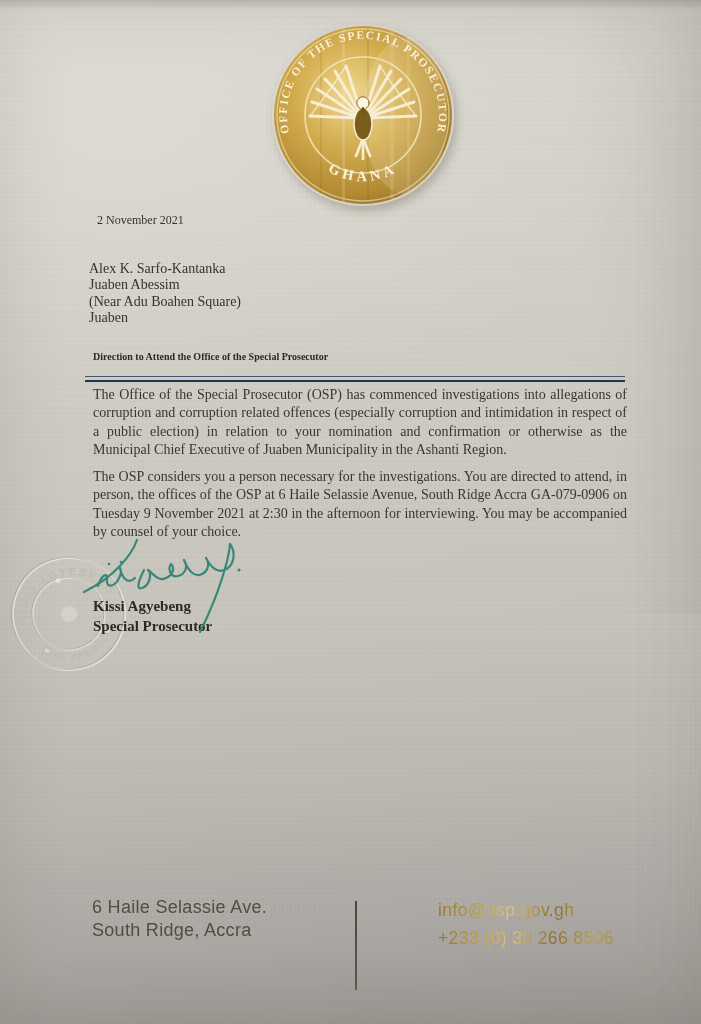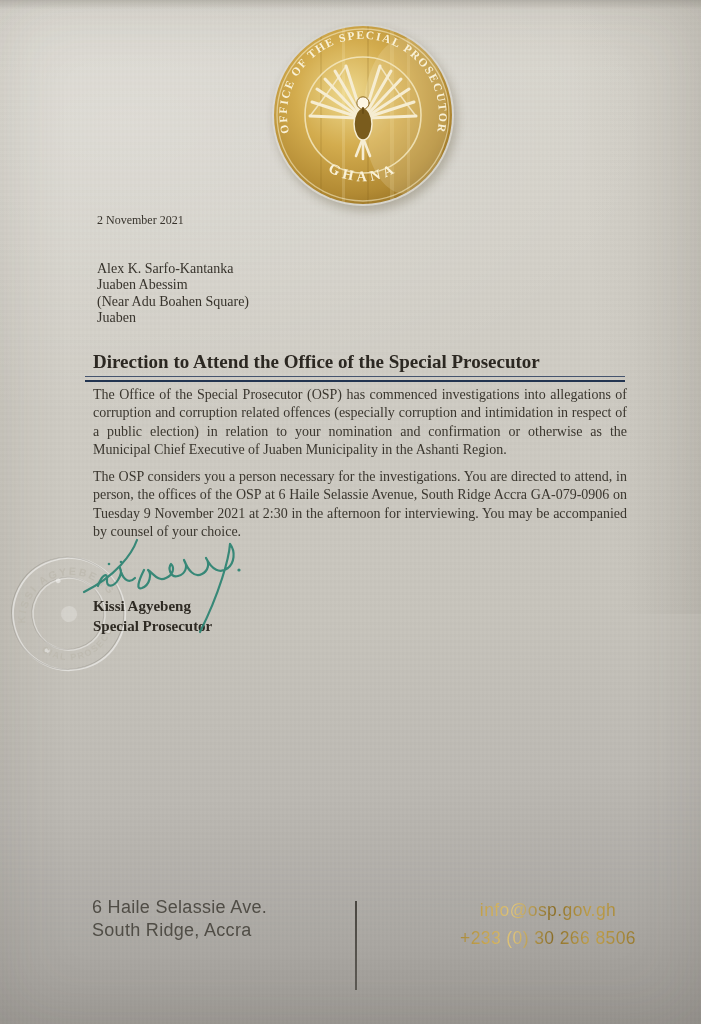--- a/index.html
+++ b/index.html
@@ -27,42 +27,42 @@
       repeating-linear-gradient(90deg,rgba(255,255,255,0.015) 0 2px,rgba(0,0,0,0.015) 2px 4px),
       repeating-linear-gradient(0deg,rgba(255,255,255,0.010) 0 3px,rgba(0,0,0,0.010) 3px 6px);
   }
 
   
   .gold-seal{position:absolute;left:272px;top:24px;width:182px;height:182px;border-radius:50%;
     box-shadow:3px 5px 10px rgba(80,70,40,0.28);}
 
   
   .date{position:absolute;left:97px;top:213px;font-size:12px;}
-  .recipient{position:absolute;left:97px;top:261px;font-size:14px;line-height:16.4px;}
-  .subject{position:absolute;left:93px;top:351px;font-size:19px;font-weight:bold;color:#2c2822;}
+  .recipient{position:absolute;left:89px;top:261px;font-size:14px;line-height:16.4px;}
+  .subject{position:absolute;left:93px;top:351px;font-size:10px;font-weight:bold;color:#2c2822;}
   .rule{position:absolute;left:85px;top:376px;width:540px;height:3px;
     border-top:1px solid #45546e;border-bottom:2.5px solid #223450;}
   .para{position:absolute;left:93px;width:534px;font-size:14px;line-height:18.4px;
     text-align:justify;margin:0;color:#3a362e;}
   .para1{top:386px;}
   .para2{top:468px;}
 
   
   .emboss{position:absolute;left:7px;top:552px;width:124px;height:124px;opacity:.9;}
   .signature{position:absolute;left:78px;top:530px;width:182px;height:112px;z-index:3;}
   .signatory{position:absolute;left:93px;top:597px;font-size:15px;font-weight:bold;
     line-height:19.5px;color:#2e2a23;z-index:2;}
 
   
   .footer-address{position:absolute;left:92px;top:896px;
     font-family:"Liberation Sans","DejaVu Sans",sans-serif;
     font-size:18px;line-height:22.8px;color:#504d46;letter-spacing:.3px;}
   .footer-divider{position:absolute;left:355px;top:901px;width:2px;height:89px;
     background:linear-gradient(180deg,rgba(55,52,46,0.85),rgba(55,52,46,0.65));}
-  .footer-contact{position:absolute;left:438px;top:897px;width:220px;text-align:center;
+  .footer-contact{position:absolute;left:438px;top:897px;width:220px;text-align:left;
     font-family:"Liberation Sans","DejaVu Sans",sans-serif;
     font-size:17.5px;line-height:27.6px;letter-spacing:.4px;}
   .gold-text{color:#b09045;font-weight:500;}
   @supports ((-webkit-background-clip: text) or (background-clip: text)){
     .gold-text{
       background:linear-gradient(100deg,#8f7328 0%,#c6a44e 22%,#e0c57a 34%,#8a6d26 52%,#c2a14b 70%,#9a7c30 88%,#d3b261 100%);
       -webkit-background-clip:text;background-clip:text;color:transparent;
     }
   }
 </style>

